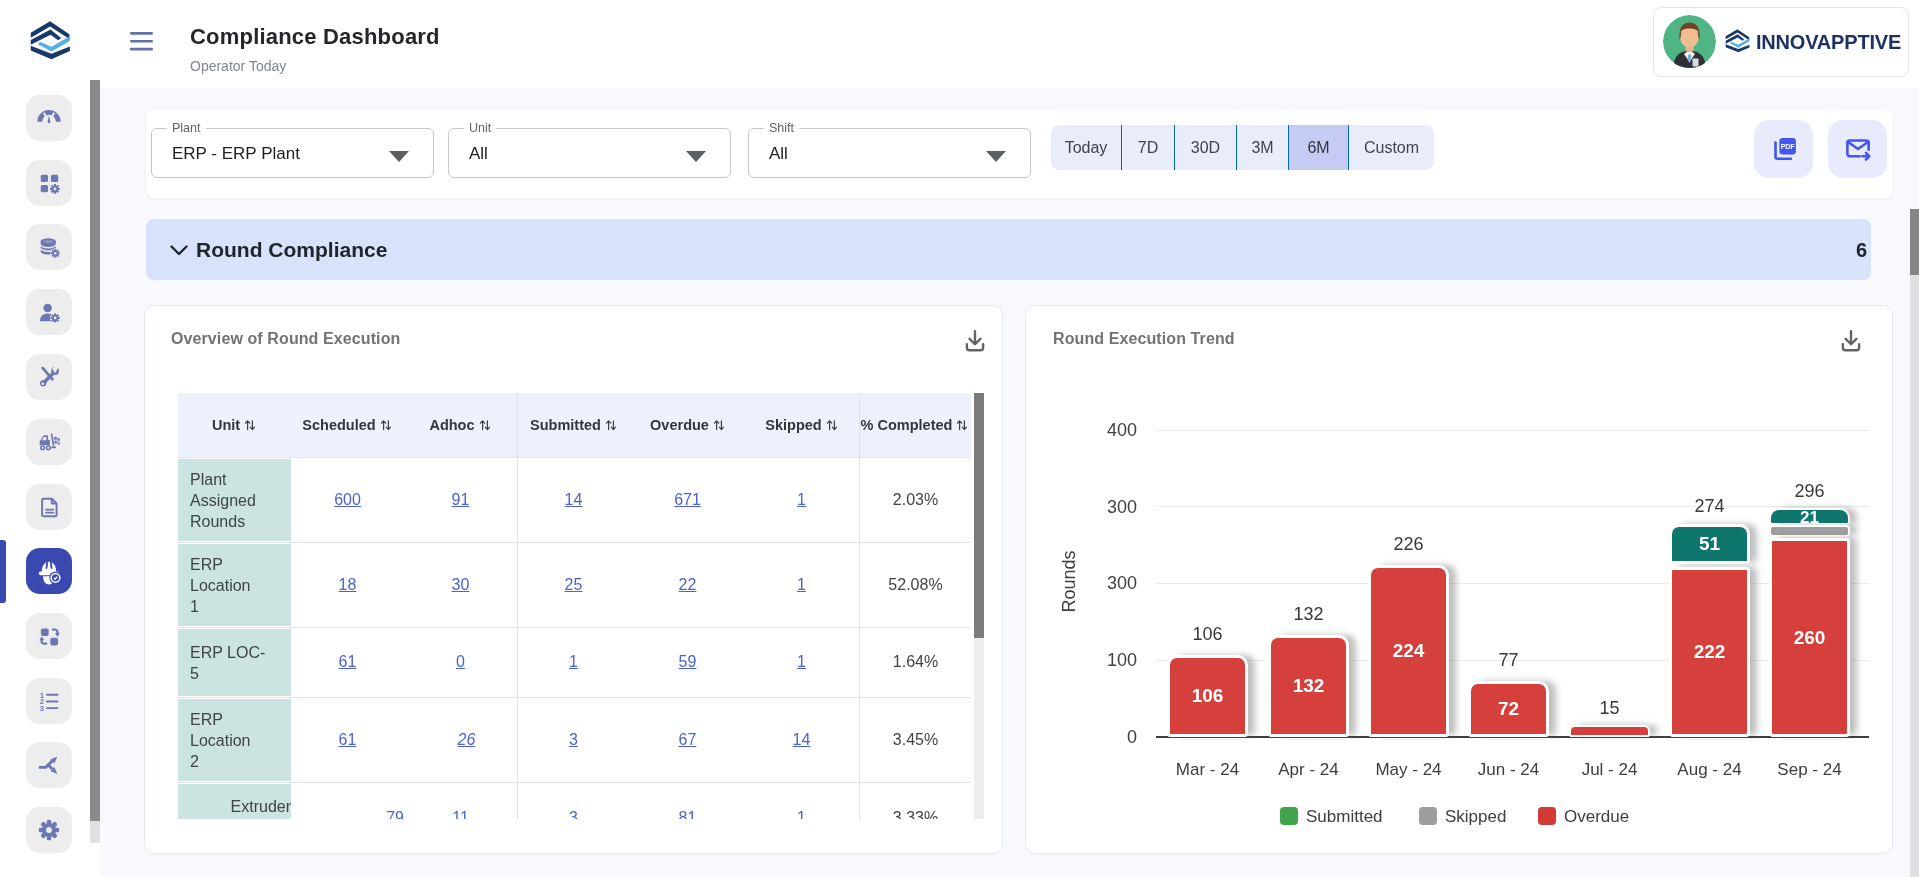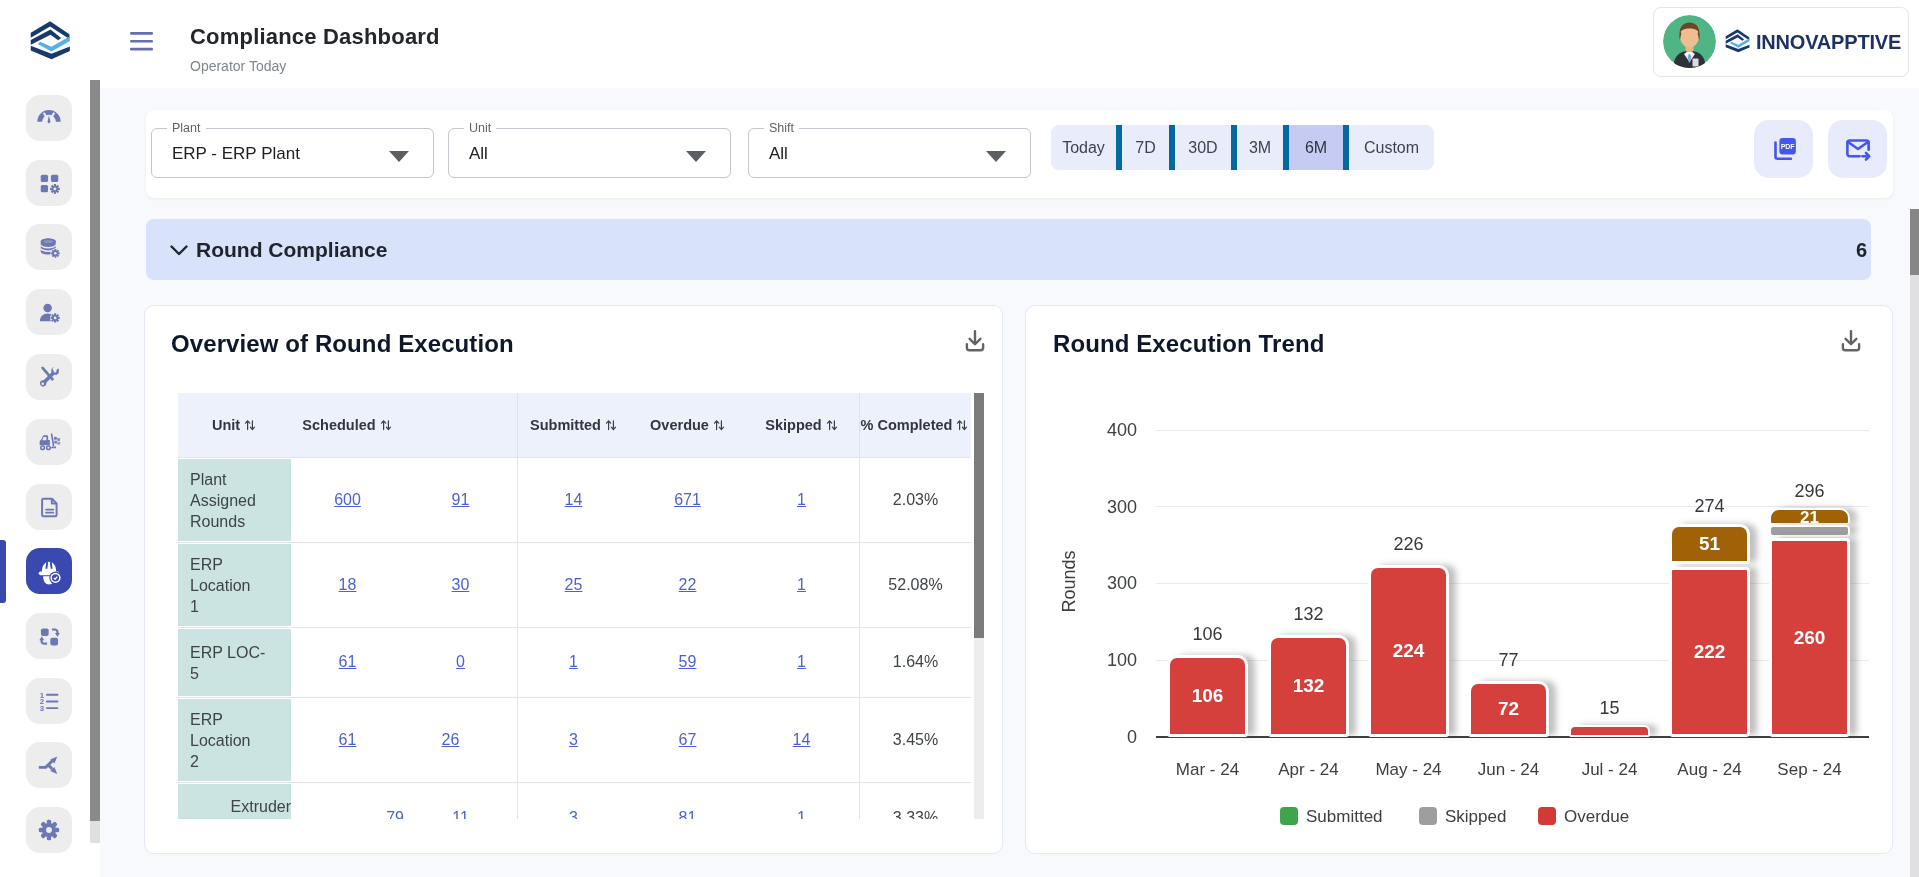--- a/index.html
+++ b/index.html
@@ -22,51 +22,51 @@
   
   .pg-track { left:1910px; top:275px; width:9px; height:602px; background:#e0e0e2; }
   .pg-thumb { left:1910px; top:209px; width:9px; height:66px; background:#868686; }
   
   .filtercard { left:146px; top:110px; width:1747px; height:88px; background:#fff; border-radius:8px; box-shadow:0 1px 3px rgba(60,64,90,0.08); }
   .selbox { position:absolute; top:18px; height:50px; border:1px solid #c3c6cc; border-radius:6px; background:#fff; }
   .sel-label { position:absolute; top:-8px; left:15px; background:#fff; padding:0 5px; font-size:12.5px; color:#5f6368; }
   .sel-val { position:absolute; left:20px; top:15px; font-size:17px; color:#202124; }
   .sel-arrow { position:absolute; top:22px; width:0; height:0; border-left:10px solid transparent; border-right:10px solid transparent; border-top:11px solid #5b5e62; }
   .tgroup { left:905px; top:15px; height:45px; display:flex; background:#e9ecfb; border-radius:8px; overflow:hidden; }
-  .tbtn { display:flex; align-items:center; justify-content:center; font-size:16px; color:#3e434e; border-right:6px solid #0369a1; }
+  .tbtn { display:flex; align-items:center; justify-content:center; font-size:16px; color:#3e434e; border-right:1px solid #0369a1; }
   .tbtn:last-child { border-right:none; }
   .tbtn.sel { background:#c5cbf2; color:#30343d; }
   .iconbtn { position:absolute; top:10px; width:59px; height:58px; background:#e8ebfc; border-radius:15px; display:flex; align-items:center; justify-content:center; }
   
   .rcbar { left:146px; top:219px; width:1725px; height:61px; background:#d8e2fb; border-radius:8px; }
   .rctext { left:196px; top:238px; font-size:21px; font-weight:700; color:#20242c; }
   .rcsix { left:1856px; top:239px; font-size:20px; font-weight:700; color:#20242c; }
   
   .card { background:#fff; border:1px solid #e4e7f5; border-radius:10px; }
   .cardL { left:144px; top:305px; width:859px; height:549px; }
   .cardR { left:1025px; top:305px; width:868px; height:549px; }
-  .ctitle { font-size:24px; font-weight:700; color:#0f172a; letter-spacing:0.1px; }
+  .ctitle { font-size:16px; font-weight:700; color:#737373; letter-spacing:0.1px; }
   
   .vline { top:0; width:1px; height:426px; background:#dfe2e8; }
   .hline { left:0; width:793px; height:1px; background:#e2e4ea; }
   .hcell { position:absolute; top:0; height:64px; display:flex; align-items:center; justify-content:center; gap:3px; font-size:14.5px; font-weight:700; color:#33373c; white-space:nowrap; }
   .sorti { flex:none; }
   .tealcell { position:absolute; left:0; width:113px; background:#cbe3e1; display:flex; align-items:center; }
   .tealcell > div { padding-left:12px; font-size:16px; color:#3f4447; line-height:21px; }
   .drow { position:absolute; left:0; width:793px; }
   .lnk, .pct { position:absolute; width:113px; text-align:center; top:50%; transform:translateY(-50%); font-size:16px; }
   .lnk { color:#4c62d4; text-decoration:underline; }
   .pct { color:#3f4447; }
   
   .ylab { width:40px; left:1097px; text-align:right; font-size:18px; color:#3f4245; }
   .grid { left:1156px; width:713px; height:1px; background:#e9eaee; }
   .barseg { width:81px; border:3px solid #fff; box-shadow:8px -1px 6px -1px rgba(105,105,105,0.42); }
   .barseg span { position:absolute; left:0; right:0; top:50%; transform:translateY(-50%); text-align:center; color:#fff; font-size:19px; font-weight:700; }
   .red { background:#d5403c; }
-  .green { background:#a16207; }
+  .green { background:#0f766e; }
   .gray { background:#9e9e9e; }
   .rtop { border-radius:10px 10px 3px 3px; }
   .rmid { border-radius:4px; }
   .total { width:81px; text-align:center; font-size:18px; color:#37383b; }
   .cat { top:760px; width:81px; text-align:center; font-size:17px; color:#3c4043; }
   .lsq { top:807px; width:18px; height:18px; border-radius:4px; }
   .ltxt { top:807px; font-size:17px; color:#3c4043; }
 </style>
 </head>
 <body>
@@ -181,20 +181,23 @@
     <div class="abs hline" style="top:234px;"></div>
     <div class="abs hline" style="top:304px;"></div>
     <div class="abs hline" style="top:389px;"></div>
 
     <div class="hcell" style="left:0; width:113px;">Unit<svg class="sorti" width="14" height="14" viewBox="0 0 14 14">
           <path d="M4.6 11.6 V2.8 M4.6 2.8 L2.5 5.2 M4.6 2.8 L6.7 5.2 M9.4 2.8 V11.6 M9.4 11.6 L7.3 9.2 M9.4 11.6 L11.5 9.2" stroke="#3c4043" stroke-width="1.2" fill="none" stroke-linecap="round" stroke-linejoin="round"></path>
         </svg></div>
     <div class="hcell" style="left:113px; width:113px;">Scheduled<svg class="sorti" width="14" height="14" viewBox="0 0 14 14">
           <path d="M4.6 11.6 V2.8 M4.6 2.8 L2.5 5.2 M4.6 2.8 L6.7 5.2 M9.4 2.8 V11.6 M9.4 11.6 L7.3 9.2 M9.4 11.6 L11.5 9.2" stroke="#3c4043" stroke-width="1.2" fill="none" stroke-linecap="round" stroke-linejoin="round"></path>
         </svg></div>
+    <div class="hcell" style="left:226px; width:113px;">Adhoc<svg class="sorti" width="14" height="14" viewBox="0 0 14 14">
+          <path d="M4.6 11.6 V2.8 M4.6 2.8 L2.5 5.2 M4.6 2.8 L6.7 5.2 M9.4 2.8 V11.6 M9.4 11.6 L7.3 9.2 M9.4 11.6 L11.5 9.2" stroke="#3c4043" stroke-width="1.2" fill="none" stroke-linecap="round" stroke-linejoin="round"></path>
+        </svg></div>
     <div class="hcell" style="left:339px; width:114px;">Submitted<svg class="sorti" width="14" height="14" viewBox="0 0 14 14">
           <path d="M4.6 11.6 V2.8 M4.6 2.8 L2.5 5.2 M4.6 2.8 L6.7 5.2 M9.4 2.8 V11.6 M9.4 11.6 L7.3 9.2 M9.4 11.6 L11.5 9.2" stroke="#3c4043" stroke-width="1.2" fill="none" stroke-linecap="round" stroke-linejoin="round"></path>
         </svg></div>
     <div class="hcell" style="left:453px; width:114px;">Overdue<svg class="sorti" width="14" height="14" viewBox="0 0 14 14">
           <path d="M4.6 11.6 V2.8 M4.6 2.8 L2.5 5.2 M4.6 2.8 L6.7 5.2 M9.4 2.8 V11.6 M9.4 11.6 L7.3 9.2 M9.4 11.6 L11.5 9.2" stroke="#3c4043" stroke-width="1.2" fill="none" stroke-linecap="round" stroke-linejoin="round"></path>
         </svg></div>
     <div class="hcell" style="left:567px; width:114px;">Skipped<svg class="sorti" width="14" height="14" viewBox="0 0 14 14">
           <path d="M4.6 11.6 V2.8 M4.6 2.8 L2.5 5.2 M4.6 2.8 L6.7 5.2 M9.4 2.8 V11.6 M9.4 11.6 L7.3 9.2 M9.4 11.6 L11.5 9.2" stroke="#3c4043" stroke-width="1.2" fill="none" stroke-linecap="round" stroke-linejoin="round"></path>
         </svg></div>
     <div class="hcell" style="left:681px; width:112px;">% Completed<svg class="sorti" width="14" height="14" viewBox="0 0 14 14">
@@ -236,21 +239,21 @@
     <div class="drow" style="top:234px; height:70px;">
       <a class="lnk" style="left:113px;">61</a>
         <a class="lnk" style="left:226px;">0</a>
         <a class="lnk" style="left:339px;">1</a>
         <a class="lnk" style="left:453px;">59</a>
         <a class="lnk" style="left:567px;">1</a>
         <span class="pct" style="left:681px;">1.64%</span>
     </div>
     <div class="drow" style="top:304px; height:85px;">
       <a class="lnk" style="left:113px;">61</a>
-        <a class="lnk" style="left:216px;">26</a>
+        <a class="lnk" style="left:232px;font-style:italic;">26</a>
         <a class="lnk" style="left:339px;">3</a>
         <a class="lnk" style="left:453px;">67</a>
         <a class="lnk" style="left:567px;">14</a>
         <span class="pct" style="left:681px;">3.45%</span>
     </div>
     <div class="drow" style="top:389px; height:72px;">
       <a class="lnk" style="left:113px;text-align:right;">79</a>
         <a class="lnk" style="left:226px;">11</a>
         <a class="lnk" style="left:339px;">3</a>
         <a class="lnk" style="left:453px;">81</a>

